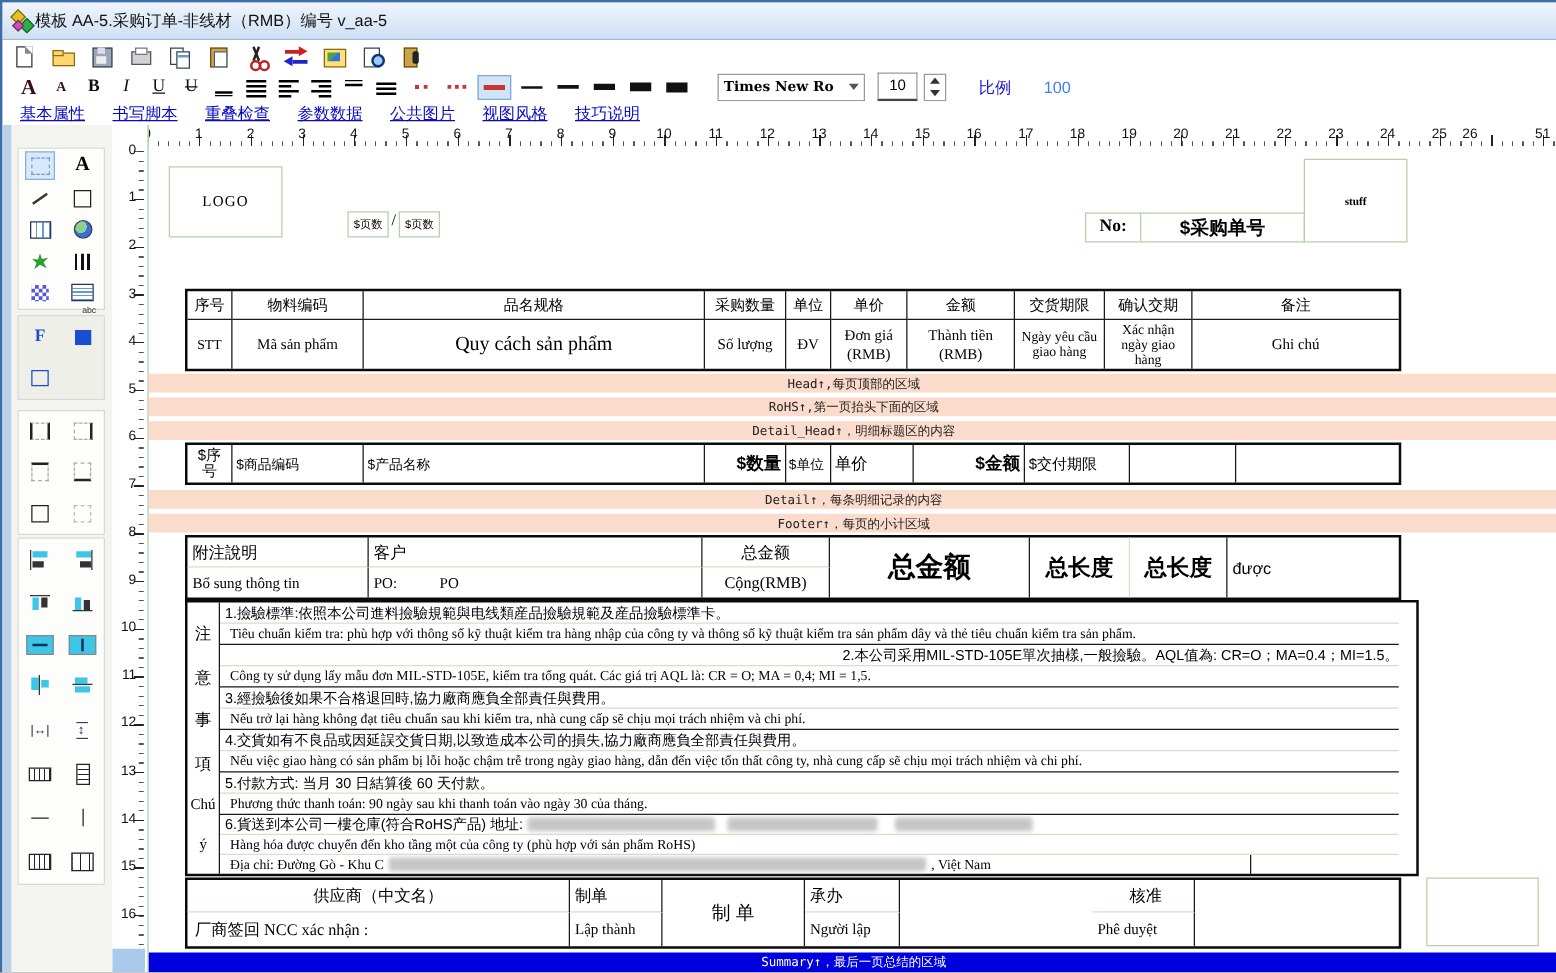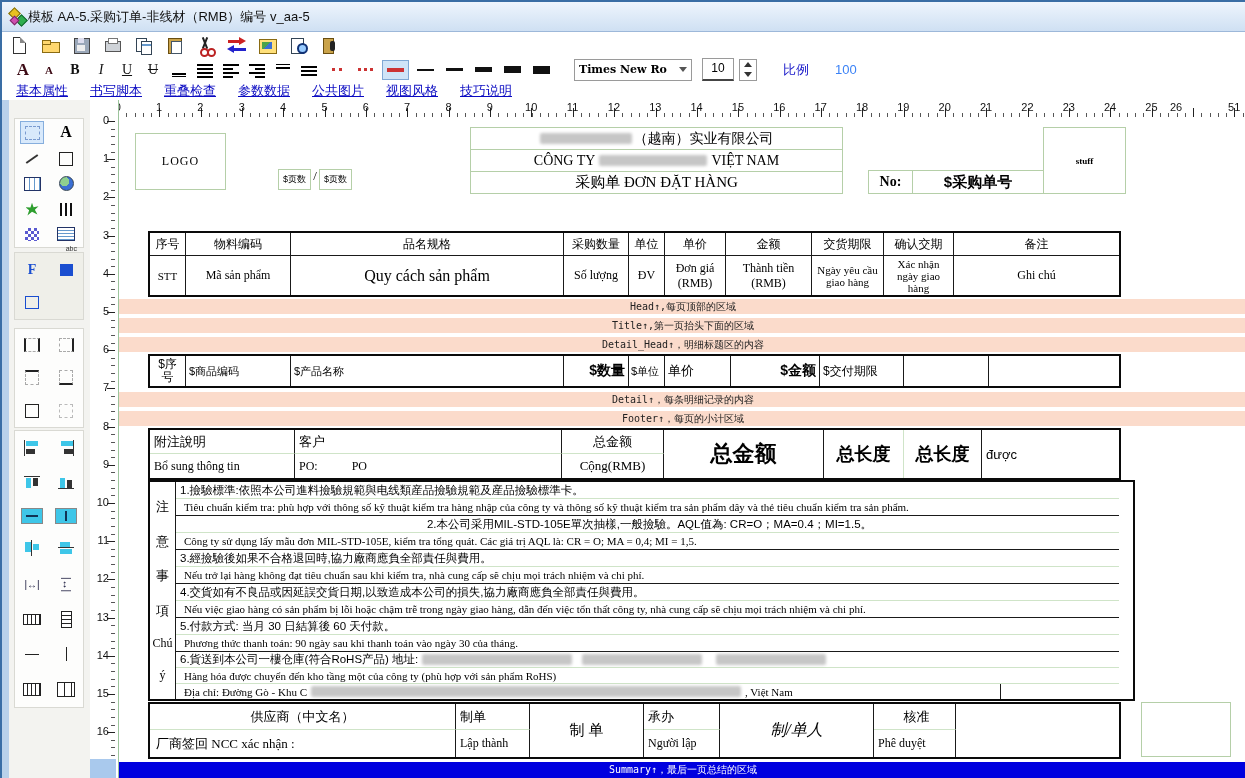--- a/index.html
+++ b/index.html
@@ -353,34 +353,20 @@
   <div class="abs gbox cell" style="left:276px;top:167px;width:33px;height:21px;font-size:9px;">
       <span>$页数</span>
     </div>
   <div class="abs cell serif" style="left:309px;top:163px;width:8px;height:21px;font-size:13px;">
       <span>/</span>
     </div>
   <div class="abs gbox cell" style="left:317px;top:167px;width:33px;height:21px;font-size:9px;">
       <span>$页数</span>
     </div>
 
-  <div class="abs" style="left:468px;top:125px;width:373px;height:67px;">
-    <div class="gbox cell serif" style="left:0;top:0;width:373px;height:23px;font-size:14px;">
-      <span class="blur" style="width:92px;margin-right:2px;"></span>
-      <span>（越南）实业有限公司</span>
-    </div>
-    <div class="gbox cell serif" style="left:0;top:22px;width:373px;height:23px;font-size:14px;">
-      <span>CÔNG TY</span>
-      <span class="blur" style="width:108px;margin:0 4px;"></span>
-      <span>VIỆT NAM</span>
-    </div>
-    <div class="gbox cell serif" style="left:0;top:44px;width:373px;height:23px;font-size:15px;">
-        <span>采购单 ĐƠN ĐẶT HÀNG</span>
-      </div>
-  </div>
 
   <div class="abs gbox cell serif" style="left:1041px;top:125px;width:83px;height:67px;font-size:9px;font-weight:bold;">
       <span>stuff</span>
     </div>
 
   <div class="abs gbox" style="left:866px;top:168px;width:176px;height:24px;">
     <div class="cell serif" style="left:0;top:0;width:44px;height:22px;font-weight:bold;font-size:14px;border-right:1px solid #b5cfa8;">
         <span>No:</span>
       </div>
     <div class="cell" style="left:44px;top:0;width:130px;height:22px;font-weight:bold;font-size:15px;">
@@ -451,21 +437,21 @@
       </div>
     <div class="cell serif" style="left:804px;top:23px;width:165px;height:39px;font-size:12px;">
         <span>Ghi chú</span>
       </div>
   </div>
 
   <div class="abs band" style="left:117px;top:297px;width:1128px;height:15px;">
       <span>Head↑,每页顶部的区域</span>
     </div>
   <div class="abs band" style="left:117px;top:316px;width:1128px;height:15px;">
-      <span>Title↑,第一页抬头下面的区域</span>
+      <span>RoHS↑,第一页抬头下面的区域</span>
     </div>
   <div class="abs band" style="left:117px;top:335px;width:1128px;height:15px;">
       <span>Detail_Head↑，明细标题区的内容</span>
     </div>
 
   <div class="abs blk" style="left:146px;top:352px;width:973px;height:34px;">
     <div class="cell bR" style="left:0;top:0;width:36px;height:30px;font-size:12px;line-height:1.1;padding:0 6px;">
         <span>$序号</span>
       </div>
     <div class="cell bR" style="left:36px;top:0;width:105px;height:30px;font-size:11px;justify-content:flex-start;padding-left:3px;">
@@ -541,21 +527,21 @@
         <span>項</span>
       <span class="serif" style="font-size:12px;">Chú</span>
         <span class="serif" style="font-size:12px;">ý</span>
     </div>
     <div class="cell" style="left:26px;top:0;width:943px;height:17px;font-size:11.5px;justify-content:flex-start;padding-left:4px;border-bottom:1px solid #cfe4c8;">
         <span>1.撿驗標準:依照本公司進料撿驗規範與电线類産品撿驗規範及産品撿驗標準卡。</span>
       </div>
     <div class="cell serif" style="left:26px;top:17px;width:943px;height:17px;font-size:11px;justify-content:flex-start;padding-left:8px;border-bottom:1px solid #1a1a1a;white-space:nowrap;overflow:hidden;">
         <span>Tiêu chuẩn kiểm tra: phù hợp với thông số kỹ thuật kiểm tra hàng nhập của công ty và thông số kỹ thuật kiểm tra sản phẩm dây và thẻ tiêu chuẩn kiểm tra sản phẩm.</span>
       </div>
-    <div class="cell" style="left:26px;top:34px;width:943px;height:17px;font-size:11.5px;justify-content:center;padding-left:4px;border-bottom:1px solid #cfe4c8;">
+    <div class="cell" style="left:26px;top:34px;width:943px;height:17px;font-size:11.5px;justify-content:flex-end;padding-left:4px;border-bottom:1px solid #cfe4c8;">
         <span>2.本公司采用MIL-STD-105E單次抽樣,一般撿驗。AQL值為: CR=O；MA=0.4；MI=1.5。</span>
       </div>
     <div class="cell serif" style="left:26px;top:51px;width:943px;height:17px;font-size:11px;justify-content:flex-start;padding-left:8px;border-bottom:1px solid #1a1a1a;">
         <span>Công ty sử dụng lấy mẫu đơn MIL-STD-105E, kiểm tra tổng quát. Các giá trị AQL là: CR = O; MA = 0,4; MI = 1,5.</span>
       </div>
     <div class="cell" style="left:26px;top:68px;width:943px;height:17px;font-size:11.5px;justify-content:flex-start;padding-left:4px;border-bottom:1px solid #cfe4c8;">
         <span>3.經撿驗後如果不合格退回時,協力廠商應負全部責任與費用。</span>
       </div>
     <div class="cell serif" style="left:26px;top:85px;width:943px;height:17px;font-size:11px;justify-content:flex-start;padding-left:8px;border-bottom:1px solid #1a1a1a;">
         <span>Nếu  trở lại  hàng không đạt tiêu chuẩn sau khi kiểm tra, nhà cung cấp sẽ chịu mọi trách nhiệm và chi phí.</span>
@@ -603,23 +589,20 @@
       </div>
     <div class="cell bR" style="left:380px;top:0;width:114px;height:53px;font-size:15px;">
         <span>制 单</span>
       </div>
     <div class="cell bR" style="left:494px;top:0;width:76px;height:26px;font-size:13px;justify-content:flex-start;padding-left:4px;border-bottom:1px solid #cfe4c8;">
         <span>承办</span>
       </div>
     <div class="cell bR serif" style="left:494px;top:26px;width:76px;height:27px;font-size:12px;justify-content:flex-start;padding-left:4px;">
         <span>Người lập</span>
       </div>
-    <div class="cell bR serif" style="left:570px;top:0;width:154px;height:53px;font-size:16px;font-style:italic;">
-        <span>制/单人</span>
-      </div>
     <div class="cell bR" style="left:724px;top:0;width:82px;height:26px;font-size:13px;justify-content:center;padding-left:4px;border-bottom:1px solid #cfe4c8;">
         <span>核准</span>
       </div>
     <div class="cell bR serif" style="left:724px;top:26px;width:82px;height:27px;font-size:12px;justify-content:flex-start;padding-left:4px;">
         <span>Phê duyệt</span>
       </div>
     <div class="cell" style="left:806px;top:0;width:163px;height:53px;"></div>
   </div>
   <div class="abs gbox" style="left:1139px;top:700px;width:90px;height:55px;"></div>
 

